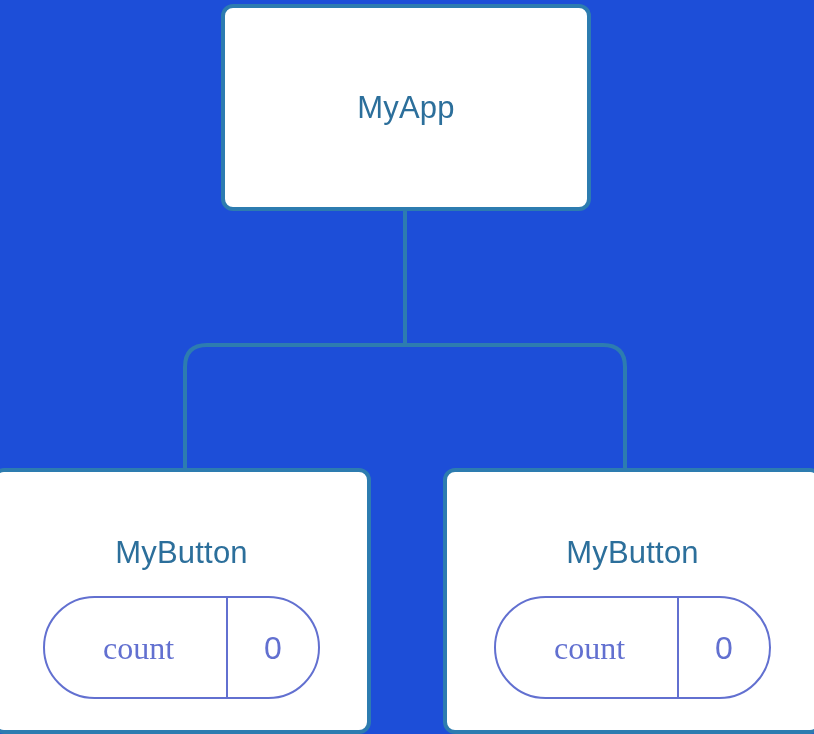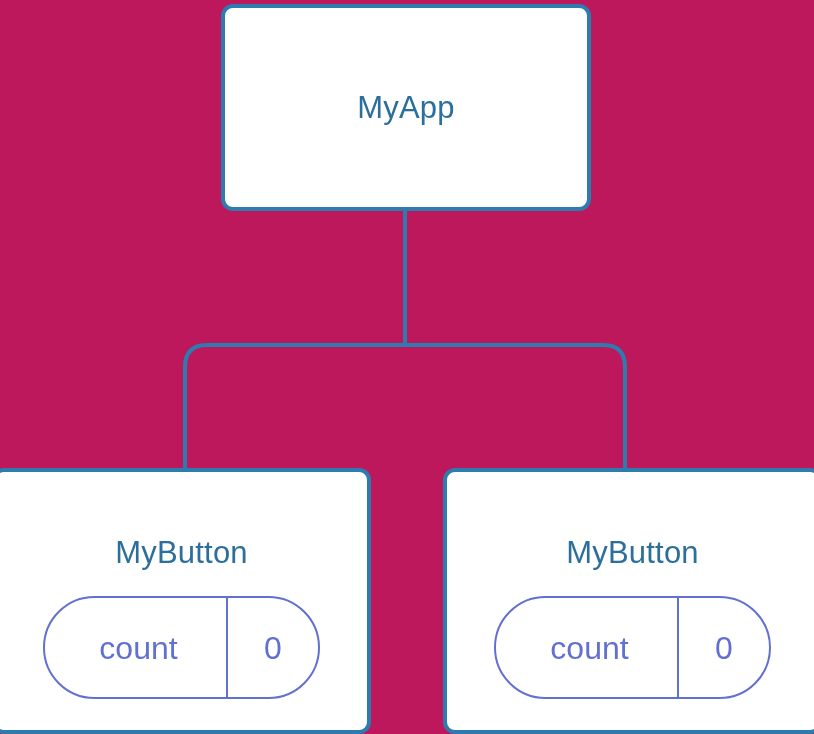--- a/index.html
+++ b/index.html
@@ -11,21 +11,21 @@
     width: 814px;
     height: 734px;
     background: #4b6770;
     font-family: "Liberation Sans", sans-serif;
     overflow: hidden;
   }
   #canvas {
     position: relative;
     width: 814px;
     height: 734px;
-    background: #be185d;
+    background: #1d4ed8;
   }
 
   
   #edges {
     position: absolute;
     left: 0;
     top: 0;
     width: 814px;
     height: 734px;
     z-index: 1;
@@ -109,20 +109,21 @@
     justify-content: center;
     color: #6270d0;
     font-size: 32px;
     line-height: 1;
     white-space: nowrap;
   }
 
   .pill-key {
     width: 175px;
     padding-left: 6px;
+    font-family: Liberation Serif, serif;
   }
 
   .pill-divider {
     width: 2px;
     background: #6270d0;
     flex: none;
   }
 
   .pill-val {
     width: 90px;

